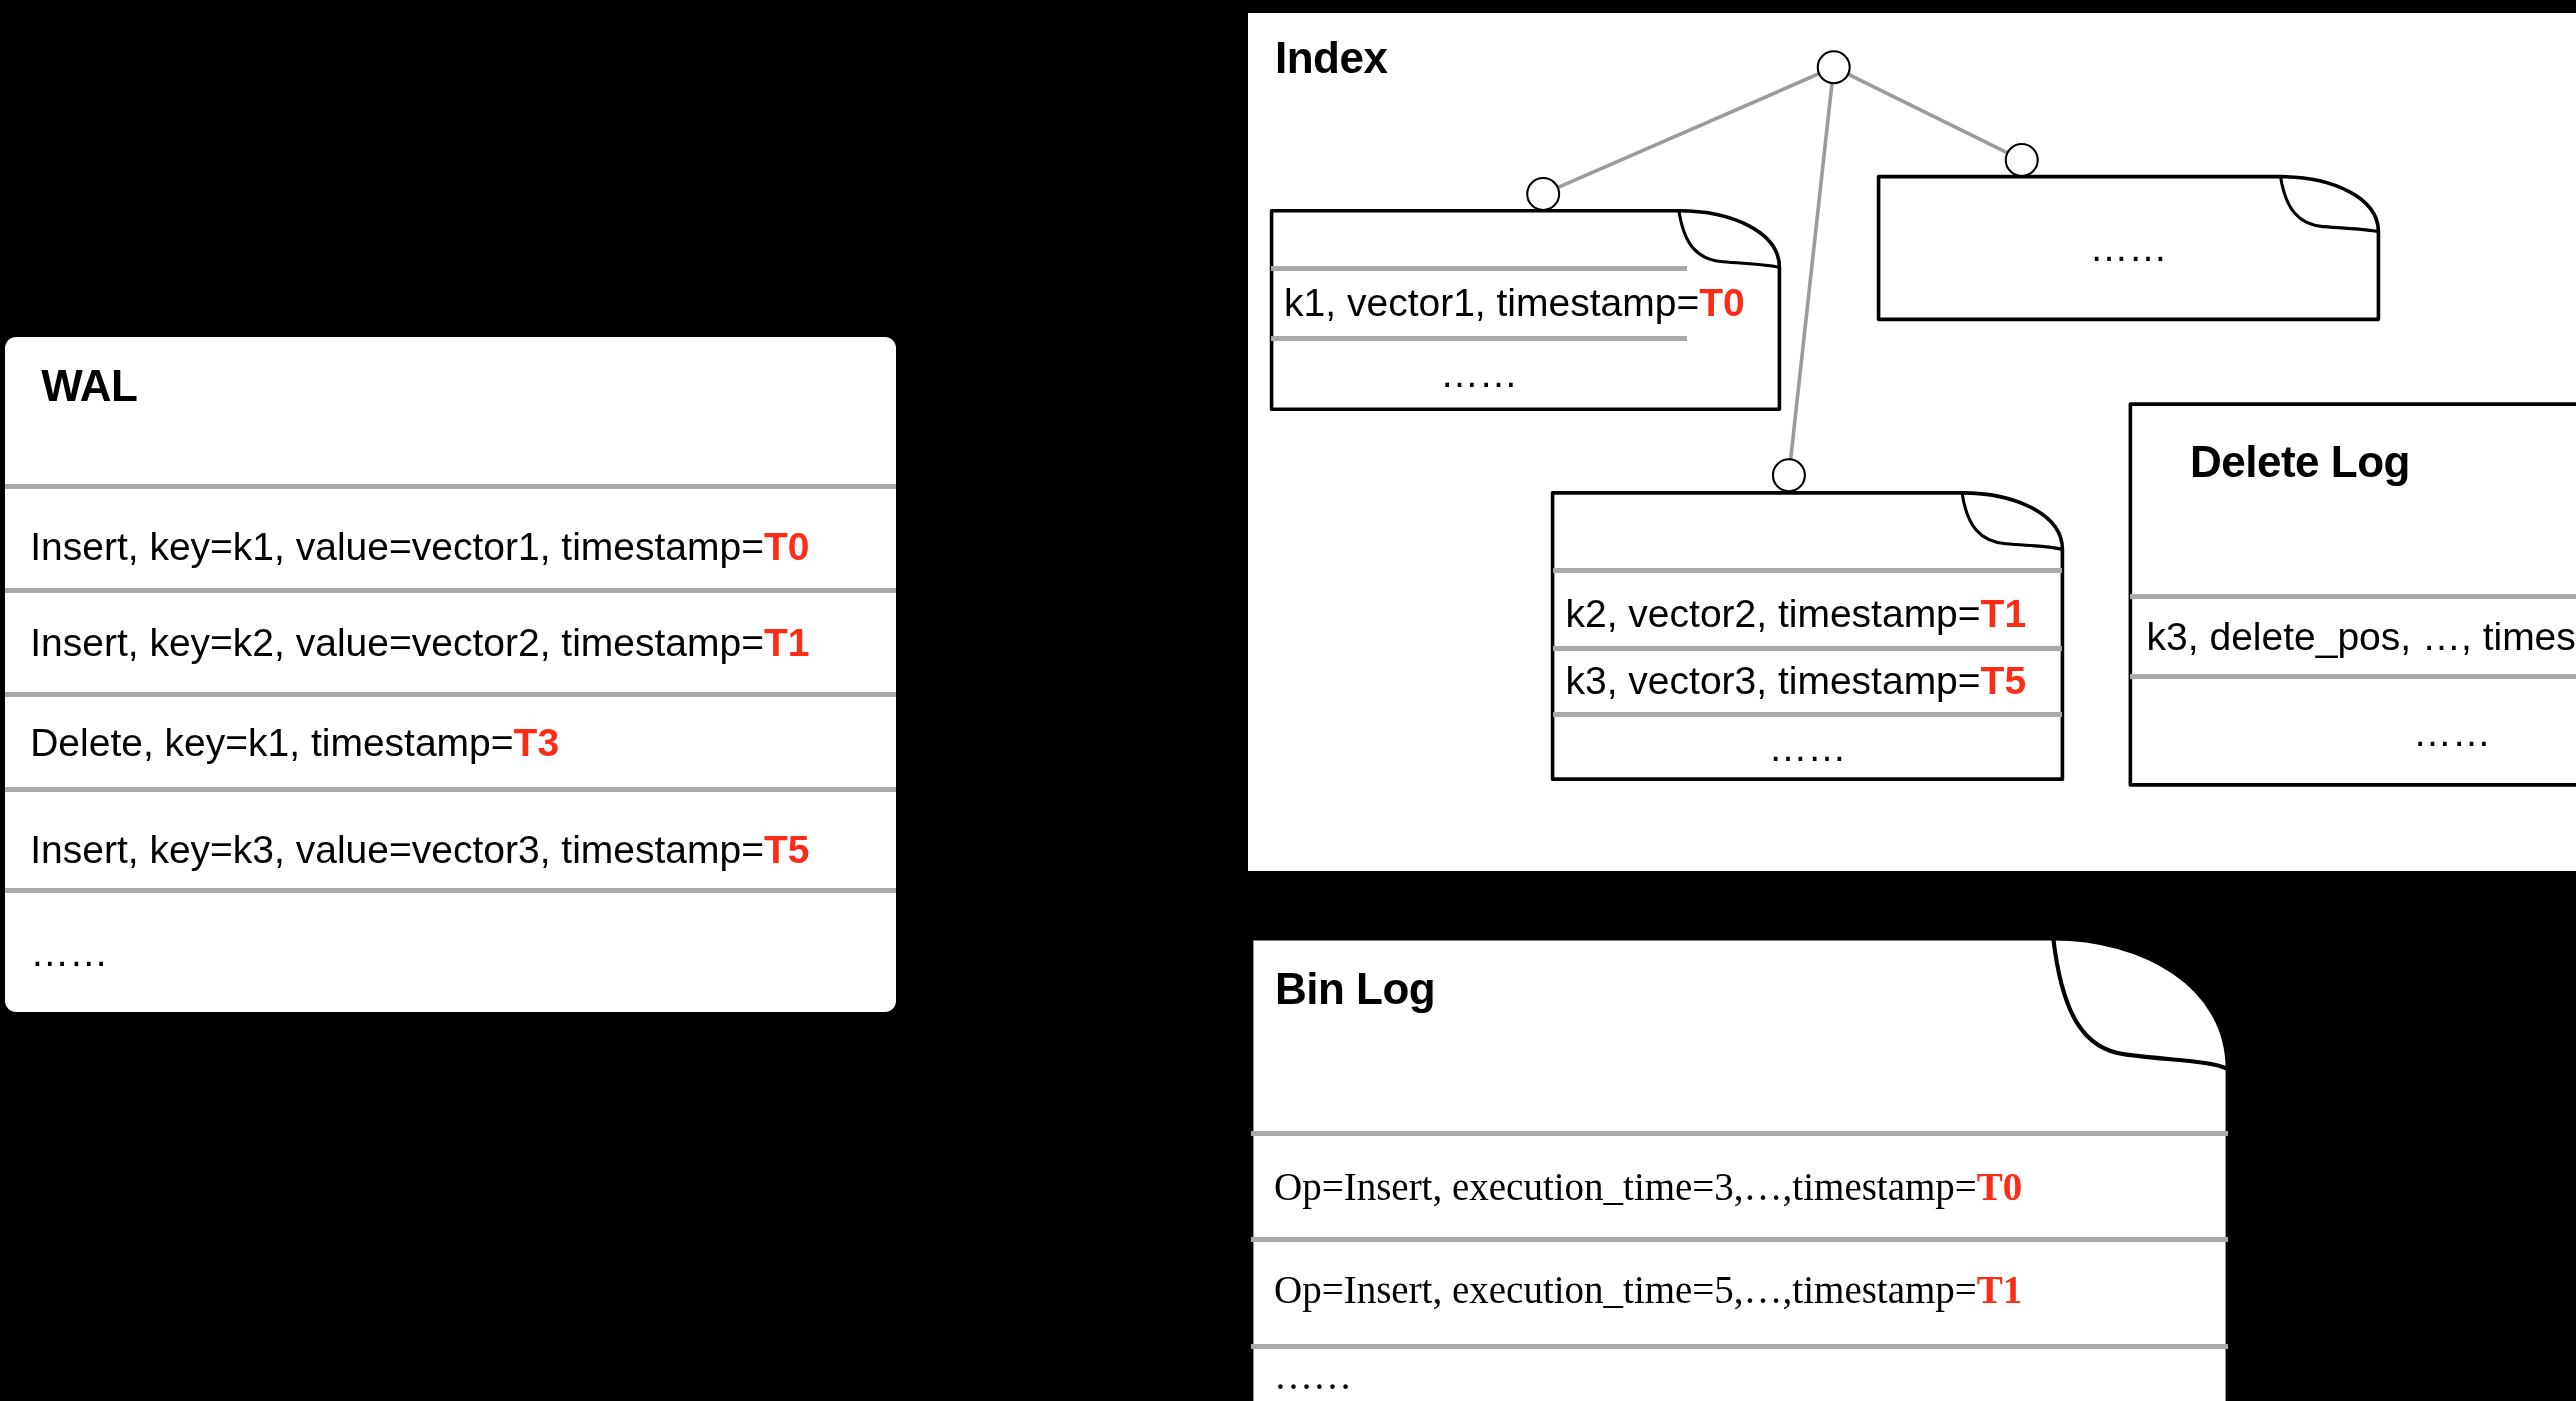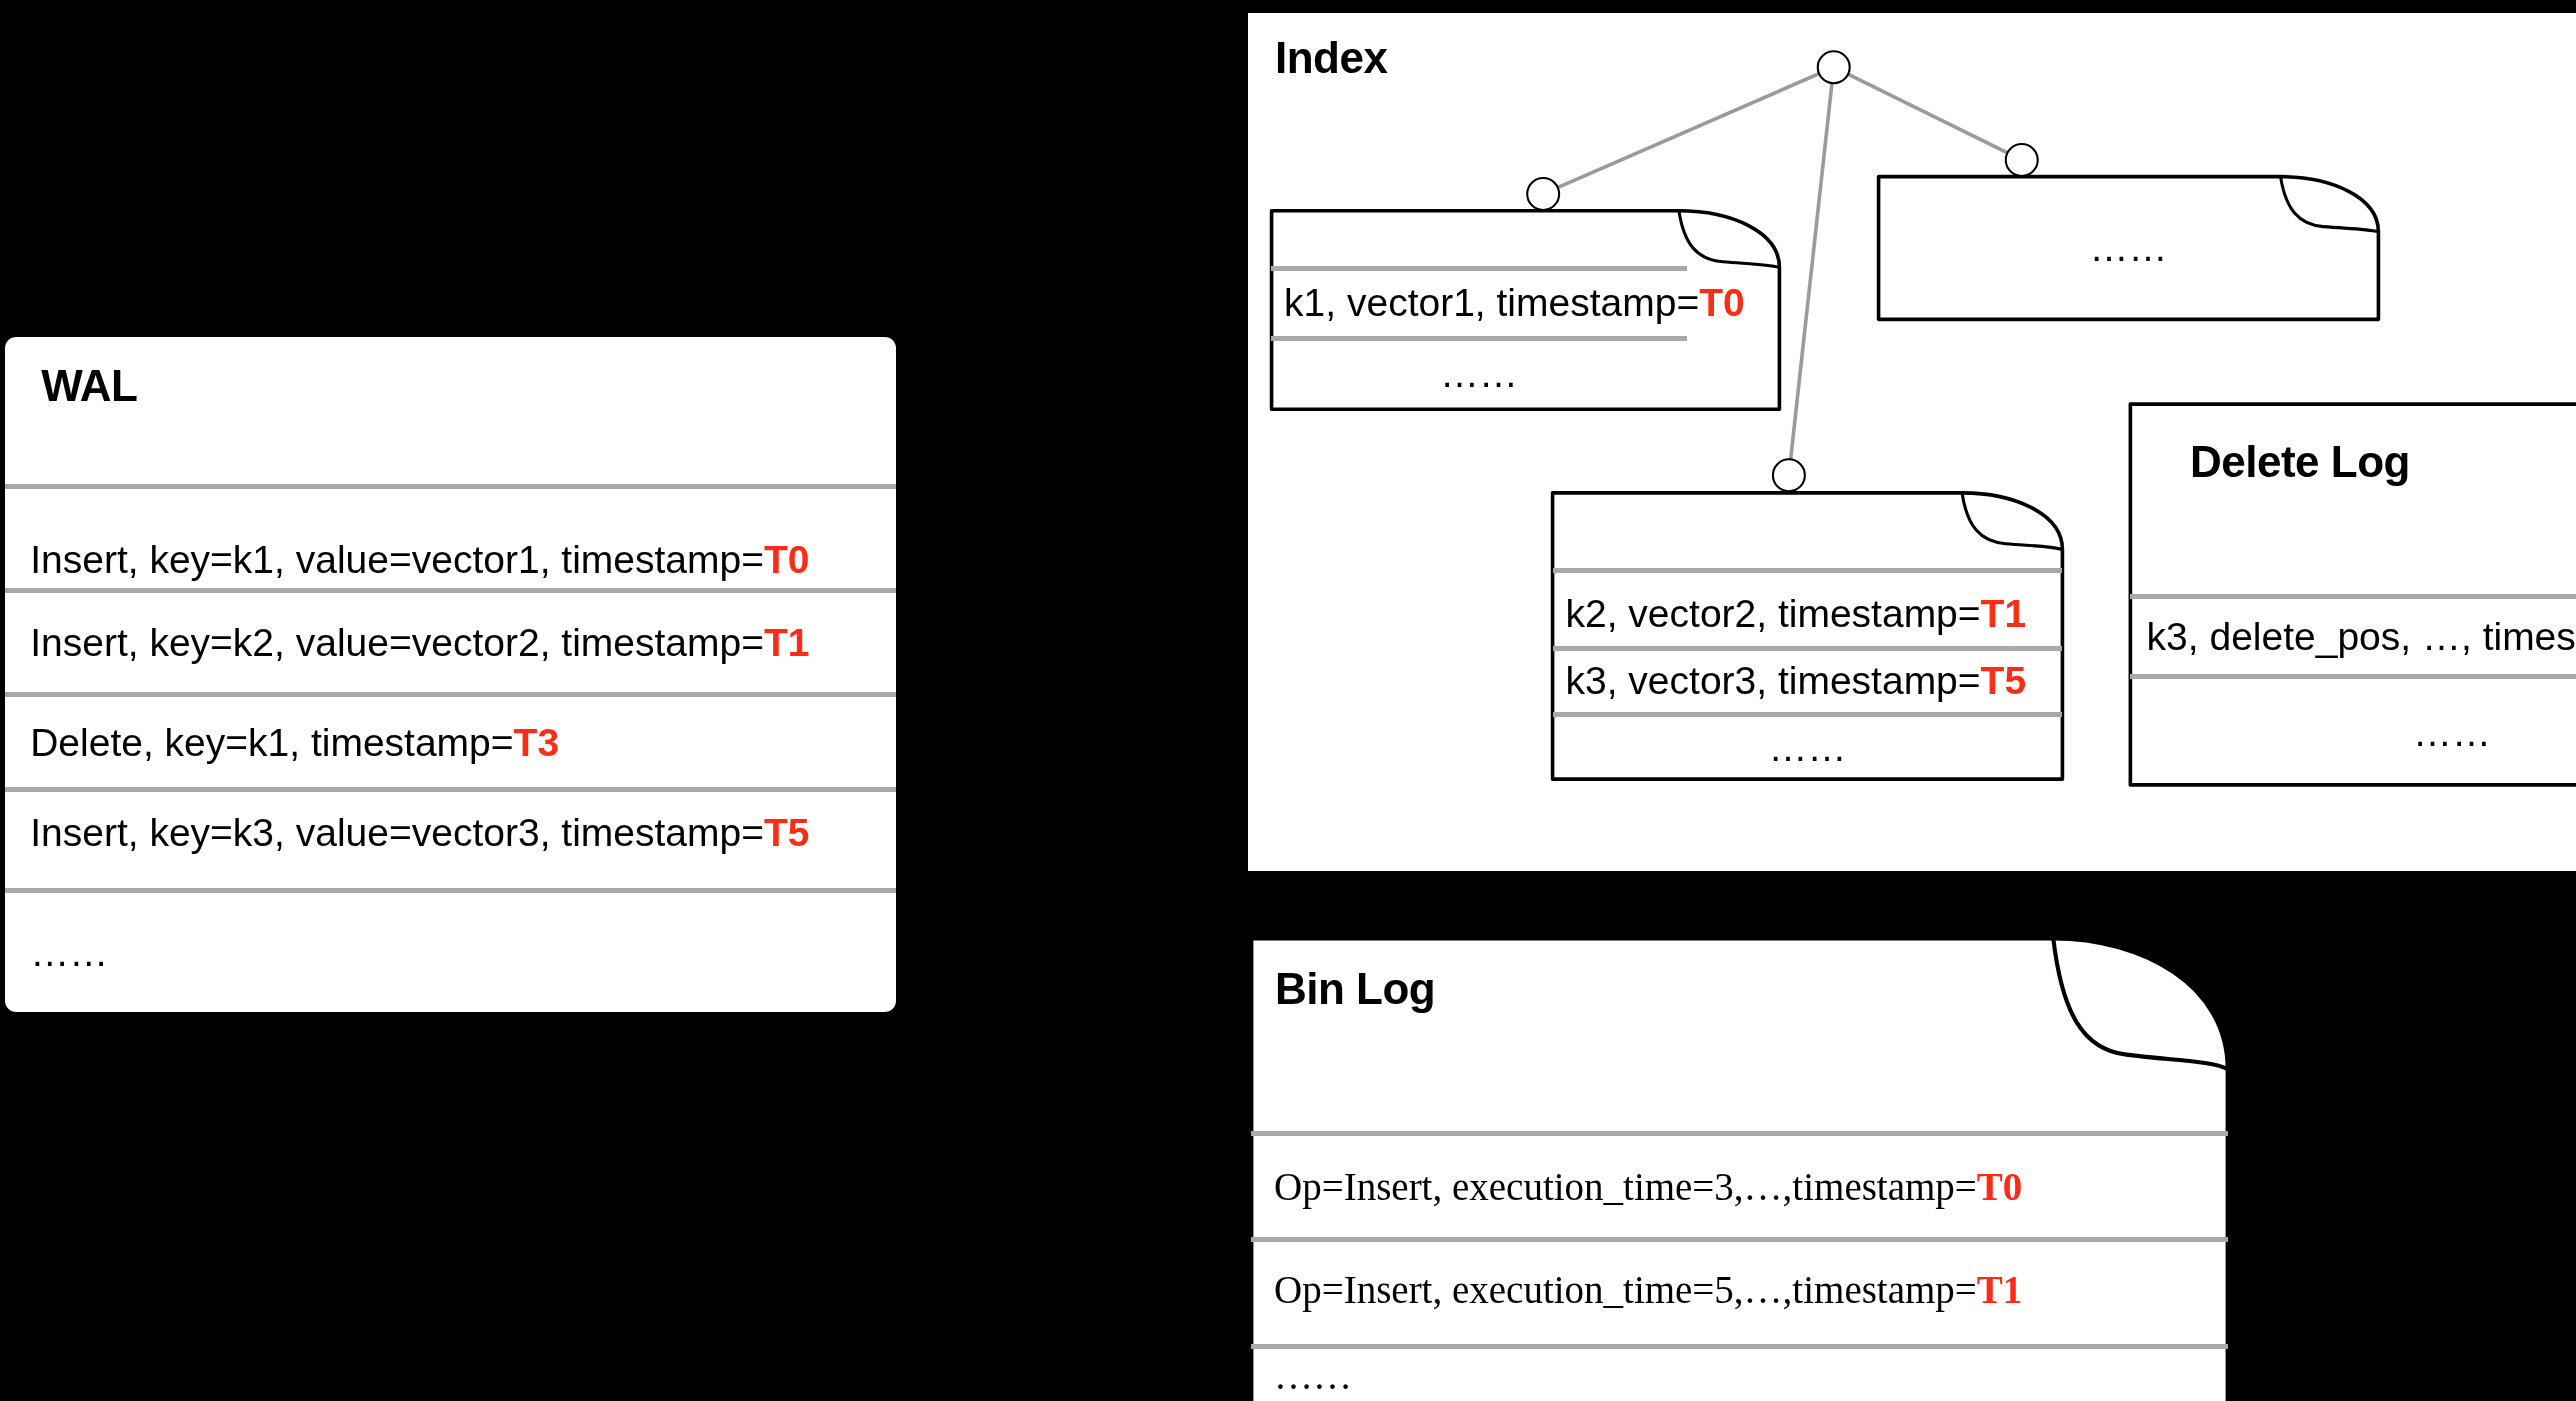--- a/index.html
+++ b/index.html
@@ -67,33 +67,33 @@
 
   <section id="wal">
     <div class="panel-title" style="left:36px;top:332px;top:25px;">WAL</div>
 
     <div class="sep" style="top:147px"></div>
     <div class="sep" style="top:251px"></div>
     <div class="sep" style="top:355px"></div>
     <div class="sep" style="top:450px"></div>
     <div class="sep" style="top:551px"></div>
 
-    <div class="trow" style="top:165px;height:116px">
+    <div class="trow" style="top:152px;height:116px">
       <span>Insert, key=k1, value=vector1, timestamp=</span>
         <span class="ts">T0</span>
     </div>
     <div class="trow" style="top:256px;height:99px">
       <span>Insert, key=k2, value=vector2, timestamp=</span>
         <span class="ts">T1</span>
     </div>
     <div class="trow" style="top:360px;height:91px">
       <span>Delete, key=k1, timestamp=</span>
         <span class="ts">T3</span>
     </div>
-    <div class="trow" style="top:438px;height:115px">
+    <div class="trow" style="top:455px;height:115px">
       <span>Insert, key=k3, value=vector3, timestamp=</span>
         <span class="ts">T5</span>
     </div>
     <div class="trow" style="top:556px;height:119px">
       <span>……</span>
         <span class="ts"></span>
     </div>
   </section>
 
   <section id="index-panel">

